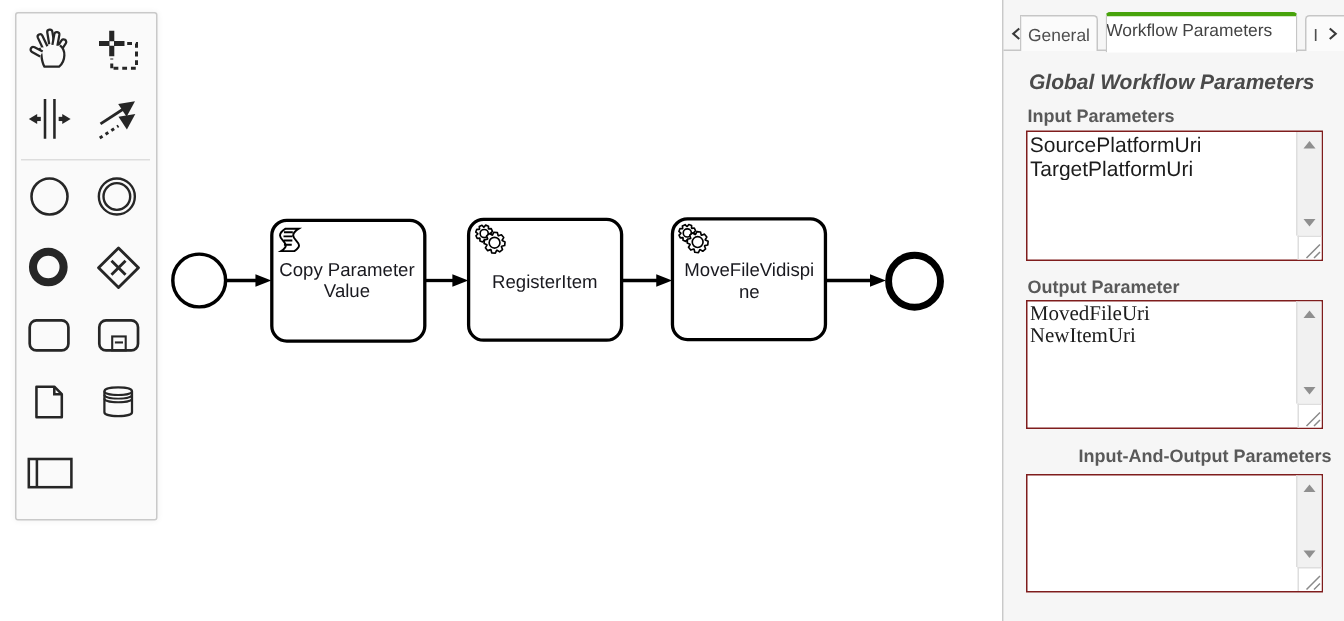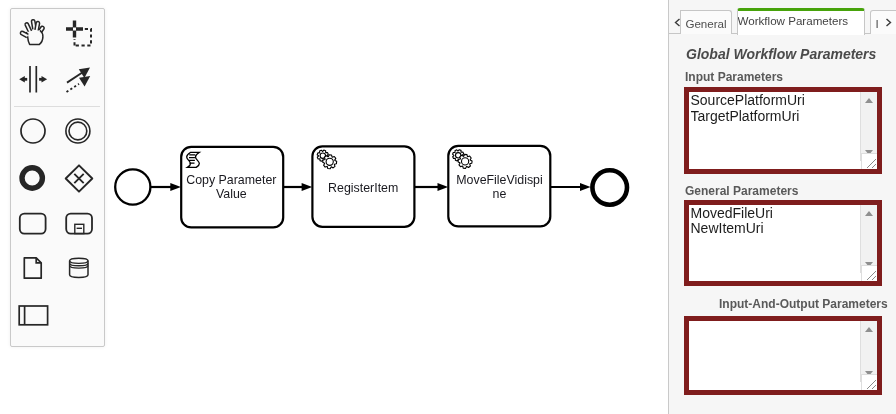--- a/index.html
+++ b/index.html
@@ -3,21 +3,21 @@
 *{margin:0;padding:0;box-sizing:border-box}
 html,body{width:896px;height:414px;background:#fff;font-family:"Liberation Sans",sans-serif;overflow:hidden;position:relative}
 .panel{position:absolute;left:668.5px;top:0;right:0;height:414px;background:#f6f6f6}
 .vline{position:absolute;left:667.5px;top:0;width:1px;height:414px;background:#c9c9c9}
 .tabline{position:absolute;left:668.5px;top:33px;right:0;height:1px;background:#c6c6c6}
 .tab{position:absolute;height:24px;background:#fbfbfb;border:1px solid #c6c6c6;border-bottom:none;font-size:11.6px;color:#4e4e4e;text-align:left;line-height:25px;white-space:nowrap;overflow:hidden}
 .tab.active{background:#fff;border-top:3px solid #47a30b;height:27px;line-height:20px;color:#434343;border-top-left-radius:3px;border-top-right-radius:3px;z-index:3}
 .sarr{position:absolute;z-index:4}
 .h1{position:absolute;left:686px;top:45.8px;font-size:14px;font-weight:bold;font-style:italic;color:#4a4a4a}
 .lbl{position:absolute;left:685px;font-size:12px;font-weight:bold;color:#595959}
-.ta{position:absolute;background:#fff;border:5px solid #7f1d1d}
+.ta{position:absolute;background:#fff;border:1px solid #7f1d1d}
 .tatxt{position:absolute;left:1.5px;top:1.2px;right:18px;font-size:14px;line-height:15.4px;color:#1c1c1c;white-space:nowrap;overflow:hidden}
 .track{position:absolute;right:0;top:0;width:17px;background:#f1f1f1;border-left:1px solid #dedede}
 .arr{position:absolute;right:4px;width:0;height:0;border-left:4.5px solid transparent;border-right:4.5px solid transparent}
 .arr.up{border-bottom:5.5px solid #8f8f8f}
 .arr.dn{border-top:5.5px solid #8f8f8f}
 .corner{position:absolute;right:0;bottom:0;width:16px;background:#fff;border-left:1px solid #dedede;border-top:1px solid #dedede}
 .pal{position:absolute;left:9.5px;top:8px;width:95.5px;height:339px;background:#fafafa;border:1px solid #c9c9c9;border-radius:2px;box-shadow:0 0 4px rgba(0,0,0,0.06)}
 svg.ov{position:absolute;left:0;top:0}
 </style></head><body>
 <div class="pal"></div>
@@ -109,22 +109,22 @@
 <div class="lbl" style="top:70px;">Input Parameters</div>
 <div class="ta" style="left:684px;top:87px;width:197.5px;height:86.5px;">
     <div class="tatxt">SourcePlatformUri<br>TargetPlatformUri</div>
     <div class="track" style="height:68.5px;"></div>
     <div class="arr up" style="top:6px;"></div>
     <div class="arr dn" style="top:57.5px;"></div>
     <div class="corner" style="height:16px;"><svg width="16" height="16">
         <path d="M14,5 L5,14 M14,10 L10,14" stroke="#8a8a8a" stroke-width="1"></path>
       </svg></div>
   </div>
-<div class="lbl" style="top:184px;">General Parameters</div>
-<div class="ta" style="left:684px;top:199.8px;width:197.5px;height:86px;">
+<div class="lbl" style="top:184px;">Output Parameter</div>
+<div class="ta" style="left:684px;top:199.8px;width:197.5px;height:86px;font-family:Liberation Serif, serif;">
     <div class="tatxt">MovedFileUri<br>NewItemUri</div>
     <div class="track" style="height:68px;"></div>
     <div class="arr up" style="top:6px;"></div>
     <div class="arr dn" style="top:57px;"></div>
     <div class="corner" style="height:16px;"><svg width="16" height="16">
         <path d="M14,5 L5,14 M14,10 L10,14" stroke="#8a8a8a" stroke-width="1"></path>
       </svg></div>
   </div>
 <div class="lbl" style="top:297px;padding-left:34px;">Input-And-Output Parameters</div>
 <div class="ta" style="left:684px;top:316px;width:197.5px;height:79px;">

